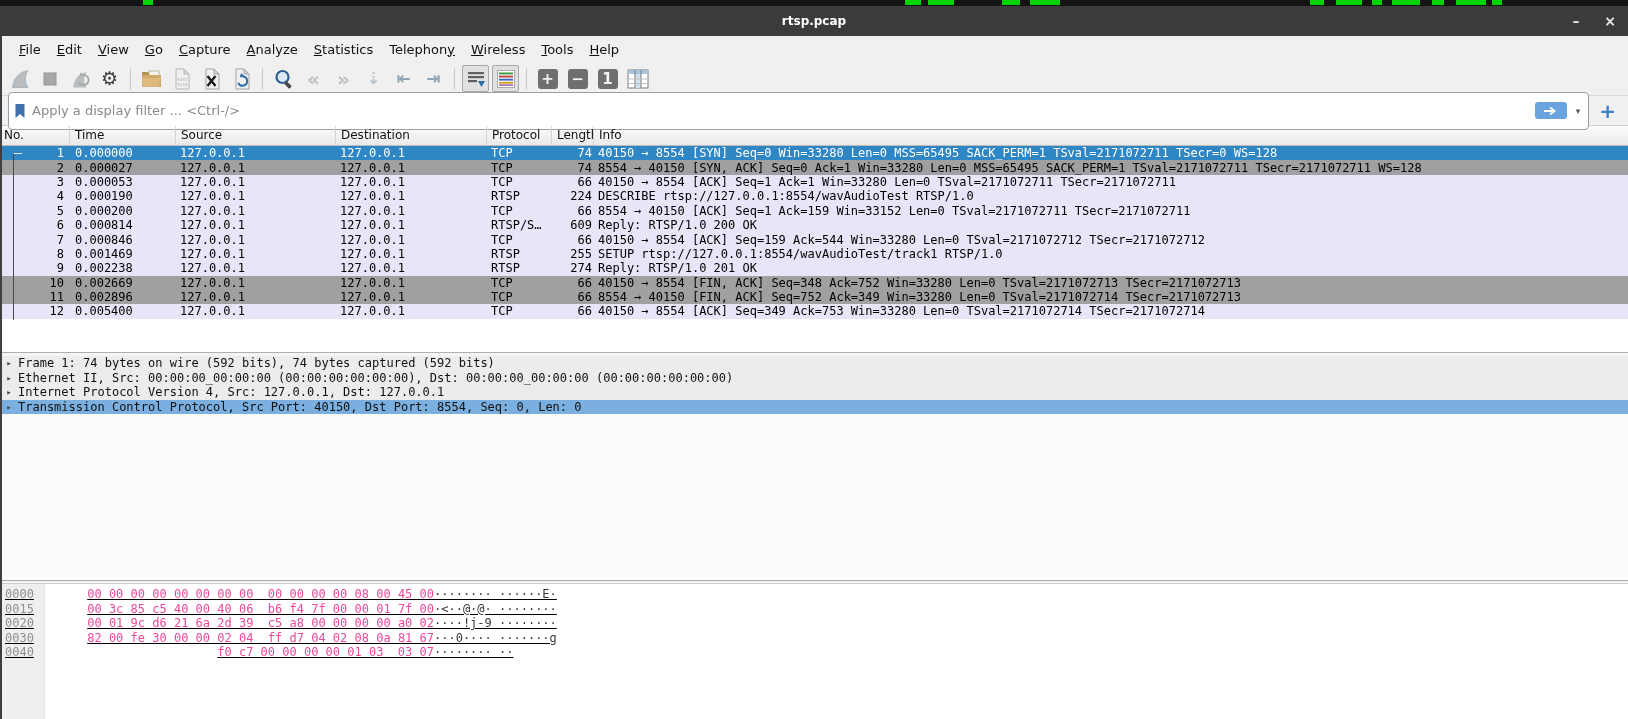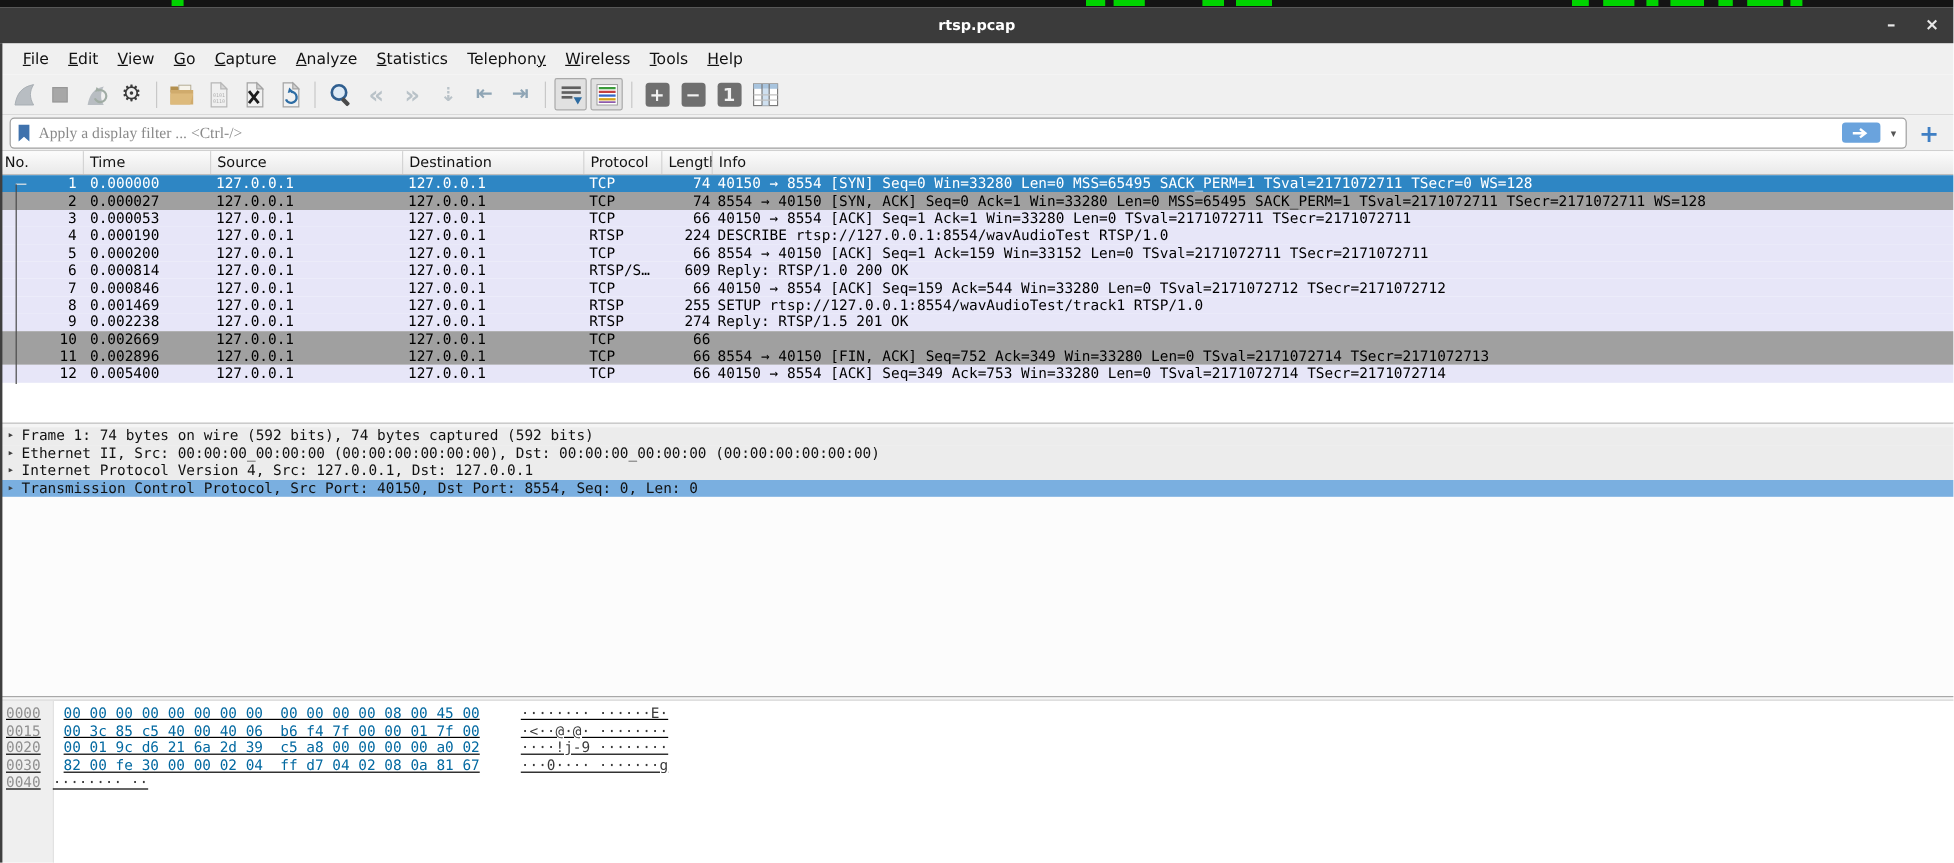--- a/index.html
+++ b/index.html
@@ -33,22 +33,22 @@
   .tb-sep{width:1px;height:22px;background:#c8c8c8;margin:0 4px;flex:none;}
   .navg{font-size:20px;color:#a7b3bb;font-weight:bold;line-height:1;}
   .navg2{font-size:17px;color:#8fa5b5;font-weight:bold;line-height:1;}
   .zbtn{display:inline-block;width:20px;height:20px;background:#6f6f6f;border-radius:3px;color:#f2f2f2;
         font-size:15px;font-weight:bold;line-height:20px;text-align:center;}
   .gear-glyph{font-size:19px;color:#3c3c3c;line-height:1;}
 
   
   .filterbar{height:30px;background:#f0f0f0;border-bottom:1px solid #d0d0d0;display:flex;align-items:center;
              padding:0 8px;gap:6px;box-sizing:border-box;}
-  .filter-input{flex:1;height:26px;background:#fff;border:1px solid #9f9f9f;border-radius:4px;display:flex;
-                align-items:center;padding:0 5px;gap:6px;box-sizing:border-box;font-family:Liberation Serif, serif;}
+  .filter-input{flex:1;height:38px;background:#fff;border:1px solid #9f9f9f;border-radius:4px;display:flex;
+                align-items:center;padding:0 5px;gap:6px;box-sizing:border-box;}
   .filter-placeholder{color:#8a8a8a;font-size:13px;flex:1;white-space:nowrap;overflow:hidden;}
   .apply-btn{width:32px;height:17px;background:#6aa3dd;border-radius:3px;display:flex;align-items:center;
              justify-content:center;flex:none;}
   .filter-caret{color:#555;font-size:9px;padding:0 3px;flex:none;}
   .filter-add{color:#3f7fc4;font-size:20px;font-weight:bold;line-height:1;padding:0 4px;}
 
   
   .pkt-header{height:20px;display:flex;background:linear-gradient(#fcfcfc,#e9e9e9);
               border-bottom:1px solid #bdbdbd;font-size:12px;color:#111;box-sizing:border-box;}
   .hcell{border-right:1px solid #d4d4d4;padding:2px 0 0 5px;box-sizing:border-box;white-space:nowrap;overflow:hidden;}
@@ -78,21 +78,21 @@
   .drow{height:14.5px;display:flex;align-items:center;background:#ececec;white-space:pre;}
   .drow.sel{background:var(--dsel-bg,#7aafe0);}
   .d-arrow{width:18px;text-align:center;color:#3e3e3e;font-size:9px;flex:none;}
 
   
   .hexpane{position:relative;height:135px;background:#fff;font-family:"DejaVu Sans Mono","Liberation Mono",monospace;
            font-size:12px;padding-top:3px;box-sizing:border-box;text-decoration:underline;}
   .hex-gutter{position:absolute;left:0;top:0;bottom:0;width:44px;background:#efefef;border-right:1px solid #e2e2e2;}
   .hrow{position:relative;height:14.5px;display:flex;align-items:center;white-space:pre;}
   .h-off{width:44px;color:#909090;padding-left:5px;box-sizing:border-box;flex:none;}
-  .h-bytes{padding-left:9px;width:390px;color:#0369a1;box-sizing:border-box;flex:none;}
+  .h-bytes{padding-left:9px;width:390px;color:#ec4899;box-sizing:border-box;flex:none;text-align:right;}
   .h-ascii{color:#3a3a3a;}
 
   .win-left-border{position:absolute;left:0;top:36px;bottom:0;width:2px;background:#3f3f3f;z-index:40;}
 </style>
 </head>
 <body>
 
 <div class="screen">
 
   <div class="desktop-strip">
@@ -277,22 +277,22 @@
 
   <div class="pkt-list" id="pkt-list">
       <div class="prow sel"><span class="c-no">1</span><span class="c-time">0.000000</span><span class="c-src">127.0.0.1</span><span class="c-dst">127.0.0.1</span><span class="c-proto">TCP</span><span class="c-len">74</span><span class="c-info">40150 → 8554 [SYN] Seq=0 Win=33280 Len=0 MSS=65495 SACK_PERM=1 TSval=2171072711 TSecr=0 WS=128</span></div>
       <div class="prow gray"><span class="c-no">2</span><span class="c-time">0.000027</span><span class="c-src">127.0.0.1</span><span class="c-dst">127.0.0.1</span><span class="c-proto">TCP</span><span class="c-len">74</span><span class="c-info">8554 → 40150 [SYN, ACK] Seq=0 Ack=1 Win=33280 Len=0 MSS=65495 SACK_PERM=1 TSval=2171072711 TSecr=2171072711 WS=128</span></div>
       <div class="prow lav"><span class="c-no">3</span><span class="c-time">0.000053</span><span class="c-src">127.0.0.1</span><span class="c-dst">127.0.0.1</span><span class="c-proto">TCP</span><span class="c-len">66</span><span class="c-info">40150 → 8554 [ACK] Seq=1 Ack=1 Win=33280 Len=0 TSval=2171072711 TSecr=2171072711</span></div>
       <div class="prow lav"><span class="c-no">4</span><span class="c-time">0.000190</span><span class="c-src">127.0.0.1</span><span class="c-dst">127.0.0.1</span><span class="c-proto">RTSP</span><span class="c-len">224</span><span class="c-info">DESCRIBE rtsp://127.0.0.1:8554/wavAudioTest RTSP/1.0</span></div>
       <div class="prow lav"><span class="c-no">5</span><span class="c-time">0.000200</span><span class="c-src">127.0.0.1</span><span class="c-dst">127.0.0.1</span><span class="c-proto">TCP</span><span class="c-len">66</span><span class="c-info">8554 → 40150 [ACK] Seq=1 Ack=159 Win=33152 Len=0 TSval=2171072711 TSecr=2171072711</span></div>
       <div class="prow lav"><span class="c-no">6</span><span class="c-time">0.000814</span><span class="c-src">127.0.0.1</span><span class="c-dst">127.0.0.1</span><span class="c-proto">RTSP/S…</span><span class="c-len">609</span><span class="c-info">Reply: RTSP/1.0 200 OK</span></div>
       <div class="prow lav"><span class="c-no">7</span><span class="c-time">0.000846</span><span class="c-src">127.0.0.1</span><span class="c-dst">127.0.0.1</span><span class="c-proto">TCP</span><span class="c-len">66</span><span class="c-info">40150 → 8554 [ACK] Seq=159 Ack=544 Win=33280 Len=0 TSval=2171072712 TSecr=2171072712</span></div>
       <div class="prow lav"><span class="c-no">8</span><span class="c-time">0.001469</span><span class="c-src">127.0.0.1</span><span class="c-dst">127.0.0.1</span><span class="c-proto">RTSP</span><span class="c-len">255</span><span class="c-info">SETUP rtsp://127.0.0.1:8554/wavAudioTest/track1 RTSP/1.0</span></div>
-      <div class="prow lav"><span class="c-no">9</span><span class="c-time">0.002238</span><span class="c-src">127.0.0.1</span><span class="c-dst">127.0.0.1</span><span class="c-proto">RTSP</span><span class="c-len">274</span><span class="c-info">Reply: RTSP/1.5 201 OK</span></div>
-      <div class="prow gray"><span class="c-no">10</span><span class="c-time">0.002669</span><span class="c-src">127.0.0.1</span><span class="c-dst">127.0.0.1</span><span class="c-proto">TCP</span><span class="c-len">66</span></div>
+      <div class="prow lav"><span class="c-no">9</span><span class="c-time">0.002238</span><span class="c-src">127.0.0.1</span><span class="c-dst">127.0.0.1</span><span class="c-proto">RTSP</span><span class="c-len">274</span><span class="c-info">Reply: RTSP/1.0 201 OK</span></div>
+      <div class="prow gray"><span class="c-no">10</span><span class="c-time">0.002669</span><span class="c-src">127.0.0.1</span><span class="c-dst">127.0.0.1</span><span class="c-proto">TCP</span><span class="c-len">66</span><span class="c-info">40150 → 8554 [FIN, ACK] Seq=348 Ack=752 Win=33280 Len=0 TSval=2171072713 TSecr=2171072713</span></div>
       <div class="prow gray"><span class="c-no">11</span><span class="c-time">0.002896</span><span class="c-src">127.0.0.1</span><span class="c-dst">127.0.0.1</span><span class="c-proto">TCP</span><span class="c-len">66</span><span class="c-info">8554 → 40150 [FIN, ACK] Seq=752 Ack=349 Win=33280 Len=0 TSval=2171072714 TSecr=2171072713</span></div>
       <div class="prow lav"><span class="c-no">12</span><span class="c-time">0.005400</span><span class="c-src">127.0.0.1</span><span class="c-dst">127.0.0.1</span><span class="c-proto">TCP</span><span class="c-len">66</span><span class="c-info">40150 → 8554 [ACK] Seq=349 Ack=753 Win=33280 Len=0 TSval=2171072714 TSecr=2171072714</span></div>
       <div class="conv-overlay"></div>
     </div>
 
   <div class="splitter1"></div>
 
   <div class="details" id="details">
       <div class="drow"><span class="d-arrow">▸</span><span>Frame 1: 74 bytes on wire (592 bits), 74 bytes captured (592 bits)</span></div>
       <div class="drow"><span class="d-arrow">▸</span><span>Ethernet II, Src: 00:00:00_00:00:00 (00:00:00:00:00:00), Dst: 00:00:00_00:00:00 (00:00:00:00:00:00)</span></div>
@@ -302,18 +302,18 @@
 
   <div class="splitter2"></div>
 
   <div class="hexpane">
     <div class="hex-gutter"></div>
     <div id="hexrows" style="position:relative;">
         <div class="hrow"><span class="h-off">0000</span><span class="h-bytes">00 00 00 00 00 00 00 00  00 00 00 00 08 00 45 00</span><span class="h-ascii">········ ······E·</span></div>
         <div class="hrow"><span class="h-off">0015</span><span class="h-bytes">00 3c 85 c5 40 00 40 06  b6 f4 7f 00 00 01 7f 00</span><span class="h-ascii">·&lt;··@·@· ········</span></div>
         <div class="hrow"><span class="h-off">0020</span><span class="h-bytes">00 01 9c d6 21 6a 2d 39  c5 a8 00 00 00 00 a0 02</span><span class="h-ascii">····!j-9 ········</span></div>
         <div class="hrow"><span class="h-off">0030</span><span class="h-bytes">82 00 fe 30 00 00 02 04  ff d7 04 02 08 0a 81 67</span><span class="h-ascii">···0···· ·······g</span></div>
-        <div class="hrow"><span class="h-off">0040</span><span class="h-ascii">········ ··</span></div>
+        <div class="hrow"><span class="h-off">0040</span><span class="h-bytes">f0 c7 00 00 00 00 01 03  03 07</span><span class="h-ascii">········ ··</span></div>
       </div>
   </div>
 
   <div class="win-left-border"></div>
 </div>
 
 </body></html>

